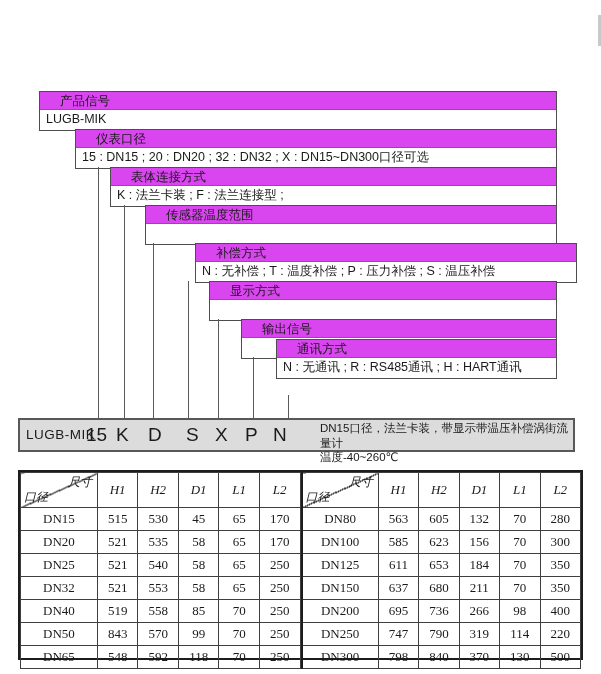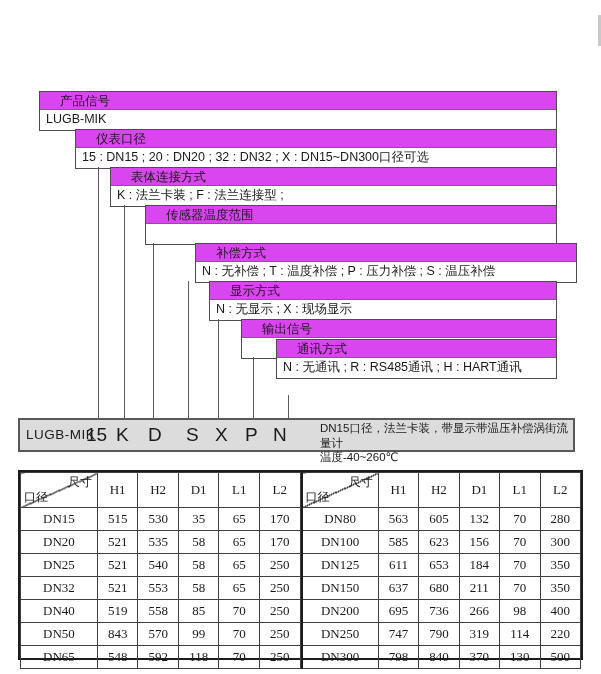--- a/index.html
+++ b/index.html
@@ -91,21 +91,21 @@
     font-family:"Liberation Serif","DejaVu Serif",serif;
     font-size:13px;
   }
   .half.right{border-left:2px solid #1c1c1c;}
   .half th,.half td{
     border:1px solid #3f3f3f;
     text-align:center;vertical-align:middle;
     padding:0;font-weight:normal;
     height:22px;
   }
-  .half thead th{height:34px;}
+  .half thead th{height:34px;font-style:italic;}
   .corner{
     position:relative;
     background:
       linear-gradient(to bottom right,
         transparent calc(50% - 0.7px), #3f3f3f calc(50% - 0.7px),
         #3f3f3f calc(50% + 0.7px), transparent calc(50% + 0.7px));
   }
   .corner .ct{position:absolute;top:1px;right:5px;font-size:12px;}
   .corner .cb{position:absolute;bottom:1px;left:3px;font-size:12px;}
 </style>
@@ -132,21 +132,20 @@
     </div>
     <div class="cbox b3">
       <div class="cbox-h">传感器温度范围</div>
     </div>
     <div class="cbox b4">
       <div class="cbox-h">补偿方式</div>
       <div class="cbox-v">N : 无补偿 ; T : 温度补偿 ; P : 压力补偿 ; S : 温压补偿</div>
     </div>
     <div class="cbox b5">
       <div class="cbox-h">显示方式</div>
-      <div class="cbox-v">N : 无显示 ; X : 现场显示</div>
     </div>
     <div class="cbox b6">
       <div class="cbox-h">输出信号</div>
     </div>
     <div class="cbox b7">
       <div class="cbox-h">通讯方式</div>
       <div class="cbox-v">N : 无通讯 ; R : RS485通讯 ; H : HART通讯</div>
     </div>
 
     <div class="vline" style="left:98px; top:167px;height:251px;"></div>
@@ -194,21 +193,21 @@
             <th>D1</th>
             <th>L1</th>
             <th>L2</th>
           </tr>
       </thead>
       <tbody>
           <tr>
             <td>DN15</td>
             <td>515</td>
             <td>530</td>
-            <td>35</td>
+            <td>45</td>
             <td>65</td>
             <td>170</td>
           </tr>
           <tr>
             <td>DN20</td>
             <td>521</td>
             <td>535</td>
             <td>58</td>
             <td>65</td>
             <td>170</td>

